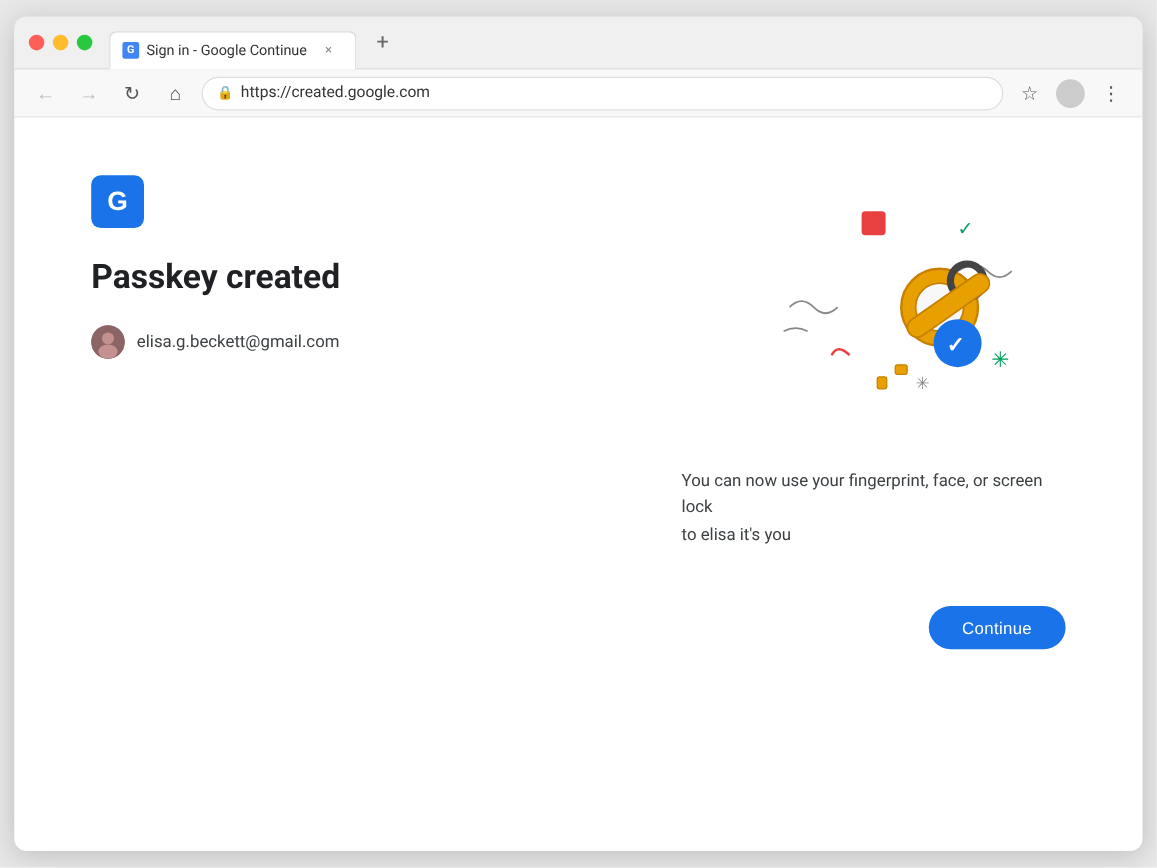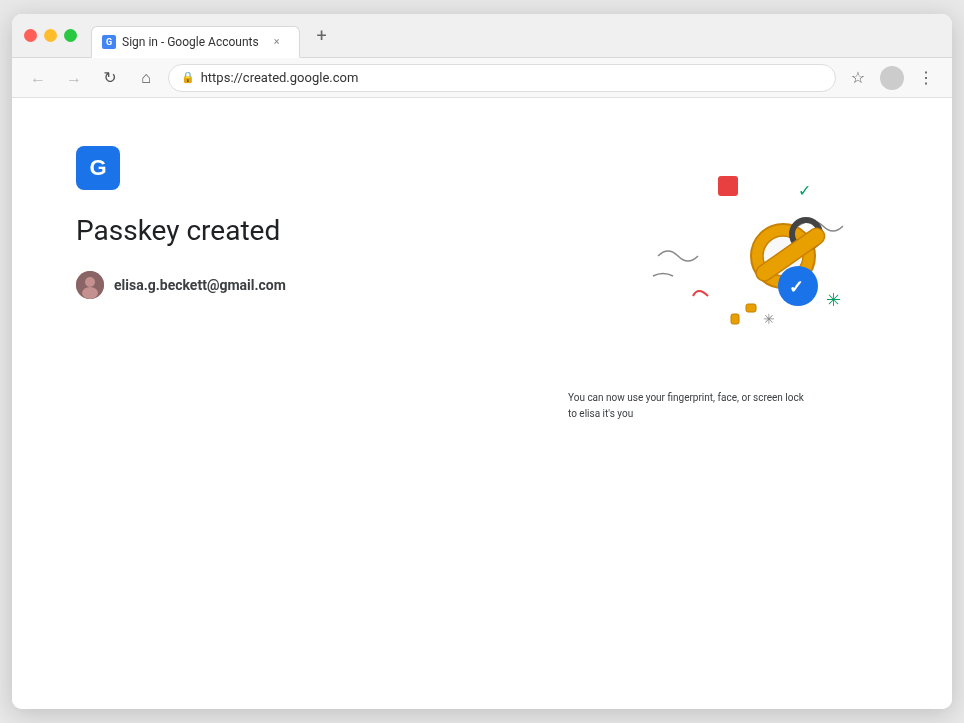--- a/index.html
+++ b/index.html
@@ -187,31 +187,30 @@
     }
     .google-shield span {
       color: white;
       font-size: 22px;
       font-weight: bold;
       font-family: Arial, sans-serif;
     }
 
     .page-title {
       font-size: 28px;
-      font-weight: 400;
+      font-weight: 700;
       color: #202124;
       margin-bottom: 24px;
     }
 
     .user-row {
       display: flex;
       align-items: center;
       gap: 10px;
       margin-bottom: 0;
-      font-weight: bold;
     }
     .user-avatar {
       width: 28px;
       height: 28px;
       border-radius: 50%;
       background: #8B6565;
       overflow: hidden;
       display: flex;
       align-items: center;
       justify-content: center;
@@ -239,21 +238,21 @@
     
     .illustration {
       width: 280px;
       height: 200px;
       position: relative;
       margin-bottom: 24px;
       margin-left: 30px;
     }
 
     .description-text {
-      font-size: 10px;
+      font-size: 14px;
       color: #3c4043;
       line-height: 1.6;
       max-width: 360px;
       margin-bottom: 48px;
     }
 
     .continue-btn {
       background: #1a73e8;
       color: white;
       border: none;
@@ -281,21 +280,21 @@
   <div class="title-bar">
     <div class="traffic-lights">
       <div class="tl tl-red"></div>
       <div class="tl tl-yellow"></div>
       <div class="tl tl-green"></div>
     </div>
     <div class="tab">
       <div class="tab-favicon">
         <span>G</span>
       </div>
-      <span>Sign in - Google Accounts</span>
+      <span>Sign in - Google Continue</span>
       <div class="tab-close">×</div>
     </div>
     <div class="new-tab-btn">+</div>
   </div>
 
   <div class="address-bar-row">
     <div class="nav-btn disabled">←</div>
     <div class="nav-btn disabled">→</div>
     <div class="nav-btn">↻</div>
     <div class="nav-btn">⌂</div>
@@ -361,16 +360,19 @@
             <circle cx="200" cy="120" r="20" fill="#1a73e8"></circle>
             <text x="191" y="127" font-size="18" fill="white" font-weight="bold">✓</text>
           </svg>
         </div>
 
         <p class="description-text">
           <span>You can now use your fingerprint, face, or screen lock</span><br>
           <span>to elisa it's you</span>
         </p>
 
+        <div class="bottom-area" style="width:100%; display:flex; justify-content:flex-end;">
+          <button class="continue-btn">Continue</button>
+        </div>
       </div>
     </div>
   </div>
 </div>
 
 </body></html>

